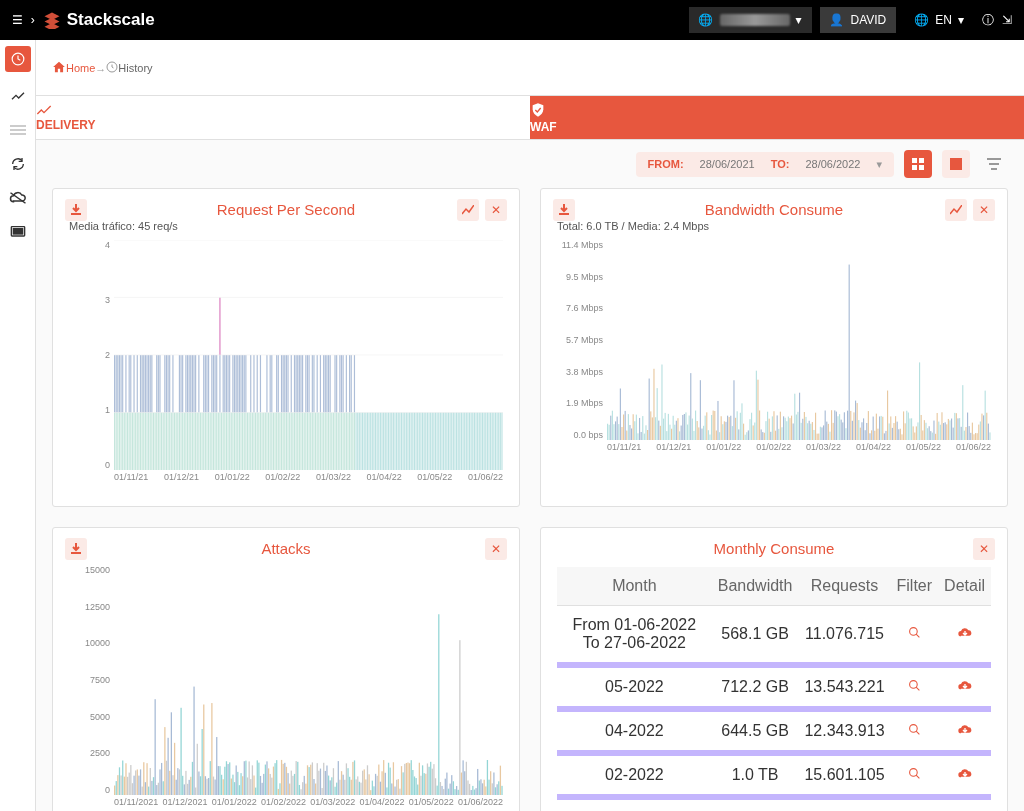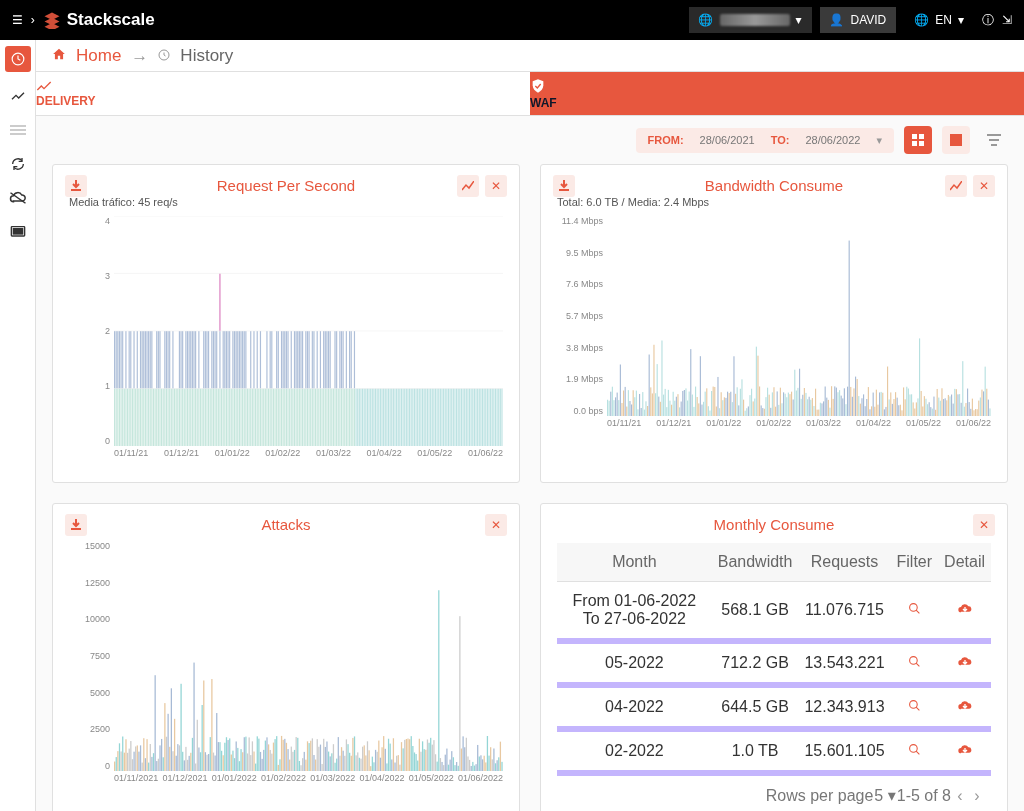--- a/index.html
+++ b/index.html
@@ -20,26 +20,26 @@
   .topbar .logo-icon{width:18px;height:18px;}
   .flex1{flex:1;}
   .top-chip{background:#2a2a2a;height:26px;display:flex;align-items:center;gap:6px;padding:0 10px;font-size:12px;}
   .top-chip.dark{background:#3a3a3a;}
   .blur{width:70px;height:12px;background:linear-gradient(90deg,#666,#999,#666);border-radius:2px;filter:blur(1px);}
   .layout{display:flex;min-height:calc(100vh - 40px);}
   .sidebar{width:36px;background:#fff;border-right:1px solid var(--border);display:flex;flex-direction:column;align-items:center;padding-top:6px;gap:14px;}
   .side-ico{width:20px;height:20px;display:flex;align-items:center;justify-content:center;color:#555;cursor:pointer;}
   .side-ico.active{background:var(--orange);color:#fff;border-radius:3px;padding:4px;width:26px;height:26px;}
   .main{flex:1;display:flex;flex-direction:column;}
-  .breadcrumb{height:32px;display:flex;align-items:center;padding:0 16px;gap:10px;font-size:17px;background:#fff;border-bottom:1px solid var(--border);}
+  .breadcrumb{height:56px;display:flex;align-items:center;padding:0 16px;font-size:11px;background:#fff;border-bottom:1px solid var(--border);}
   .home-ico{color:var(--orange);}
   .tabs{display:flex;height:44px;background:#fff;border-bottom:1px solid var(--border);}
   .tab{flex:1;display:flex;flex-direction:column;align-items:flex-start;justify-content:center;gap:2px;font-size:12px;font-weight:600;cursor:pointer;}
   .tab.delivery{color:var(--orange);}
-  .tab.waf{background:var(--orange);color:#0f172a;}
+  .tab.waf{background:var(--orange);color:#ffffff;}
   .tab.i3{color:var(--orange);}
   .toolbar{display:flex;justify-content:flex-end;padding:10px 16px;gap:10px;align-items:center;}
   .date-chip{background:var(--orange-light);padding:6px 12px;border-radius:4px;font-size:11px;display:flex;gap:16px;align-items:center;}
   .date-chip b{color:var(--orange);font-weight:700;}
   .tool-btn{width:28px;height:28px;display:flex;align-items:center;justify-content:center;border-radius:4px;cursor:pointer;}
   .tool-btn.orange{background:var(--orange);color:#fff;}
   .tool-btn.light{background:var(--orange-light);color:var(--orange);}
   .tool-btn.plain{color:#888;}
   .content{padding:0 16px 16px;display:grid;grid-template-columns:1fr 1fr;gap:20px;}
   .card{background:#fff;border:1px solid var(--border);border-radius:3px;padding:12px 16px 16px;position:relative;}

